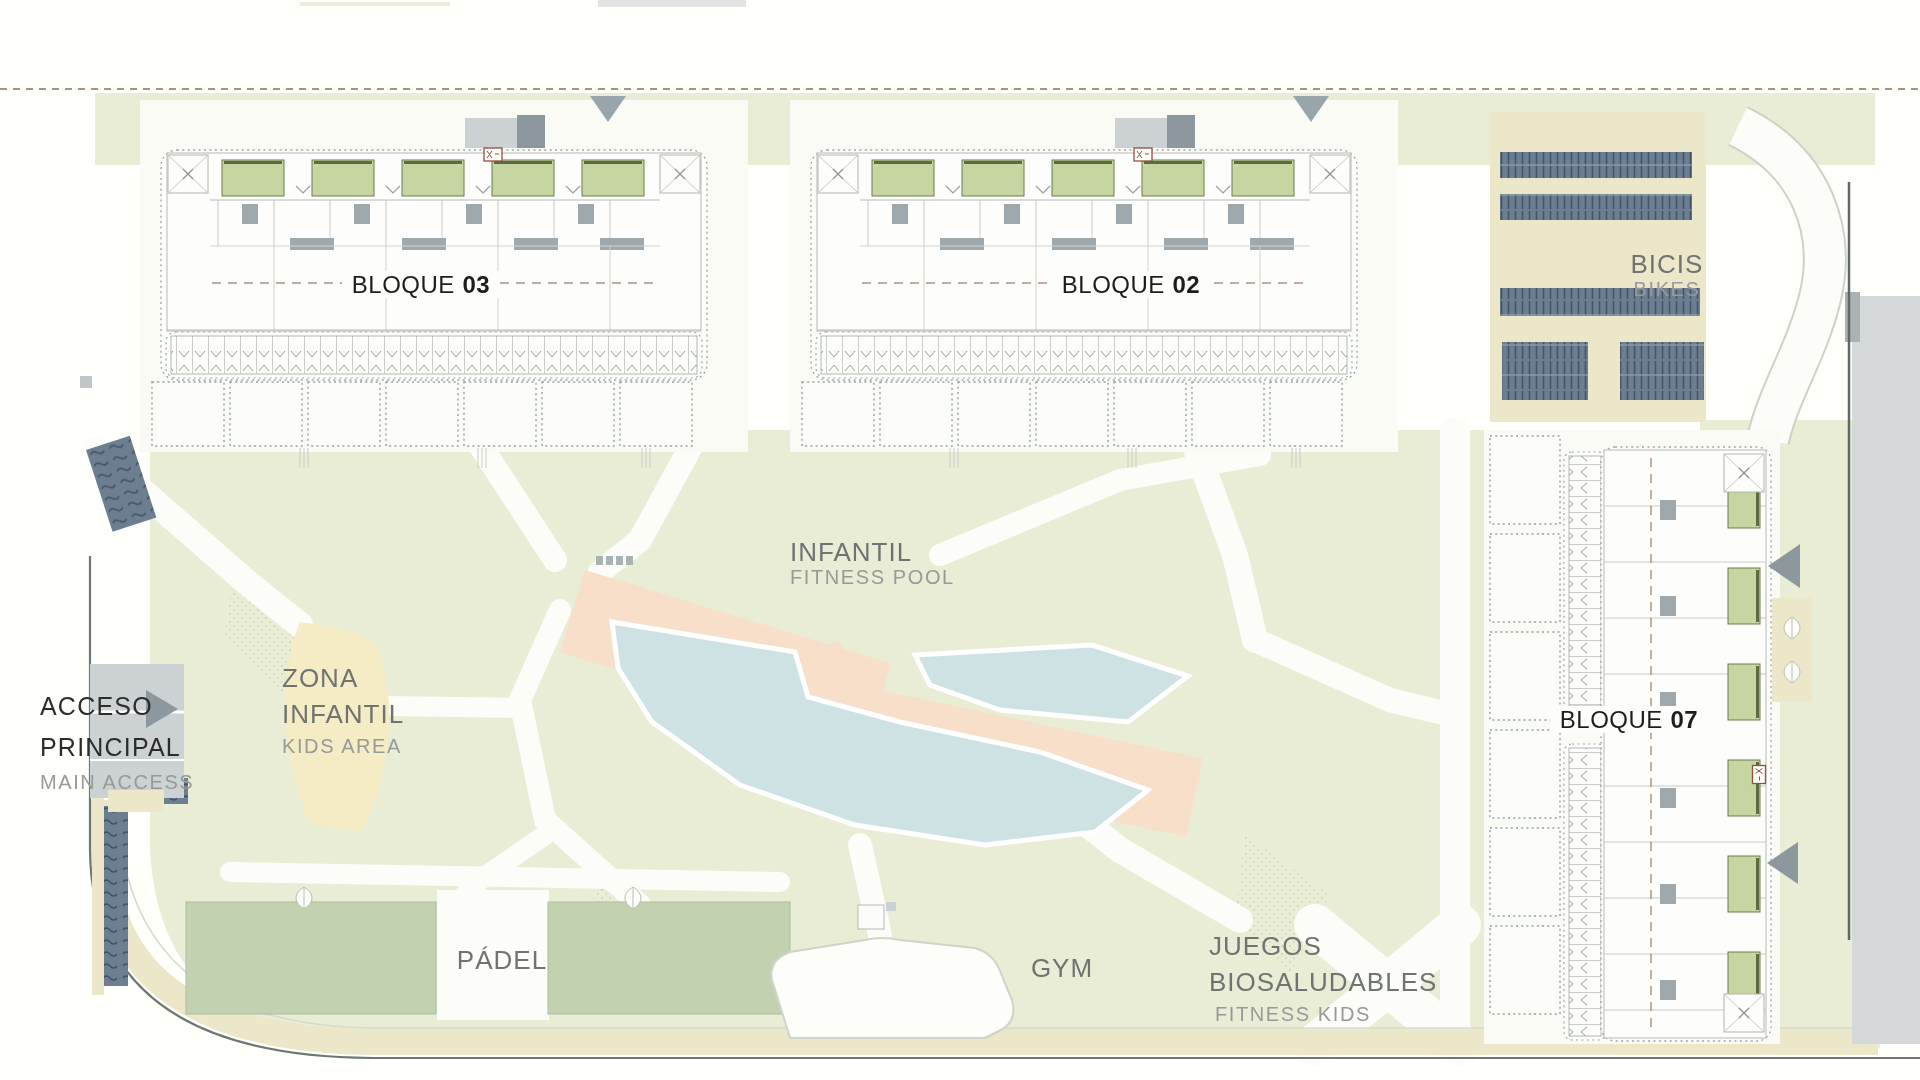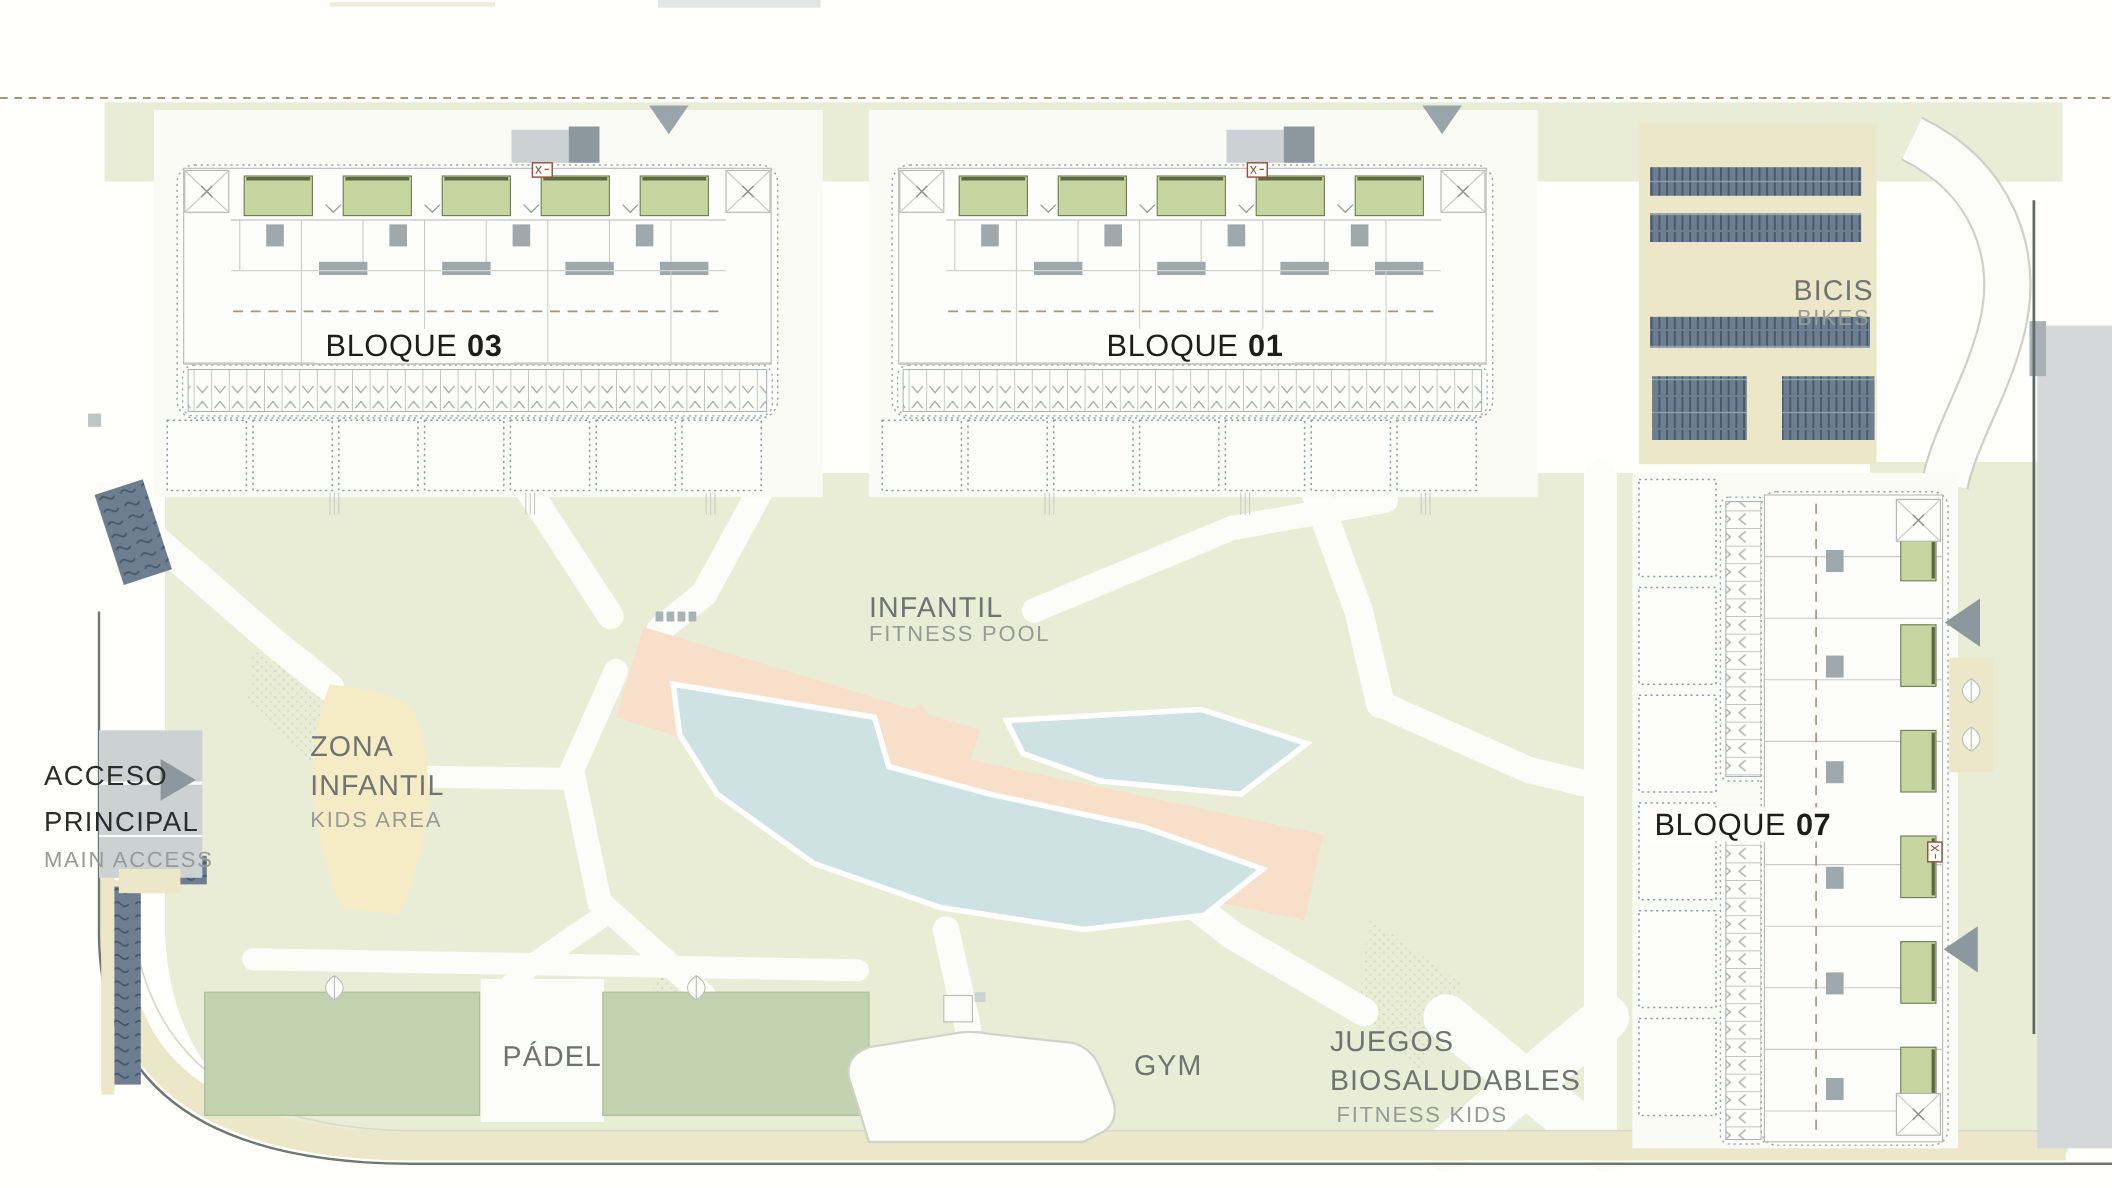--- a/index.html
+++ b/index.html
@@ -10,21 +10,21 @@
   }
   html,body{margin:0;padding:0;background:#fffffc;}
   body{font-family:"Liberation Sans",sans-serif;}
   .canvas{position:relative;width:1920px;height:1080px;overflow:hidden;background:#fffffc;}
   svg.plan{position:absolute;left:0;top:0;}
   .lbl{position:absolute;letter-spacing:1px;white-space:nowrap;}
   .lbl .es{font-size:26px;color:var(--text_gray);line-height:36px;}
   .lbl .en{font-size:20px;color:var(--text_light);letter-spacing:1.6px;margin-top:3px;}
   .lbl.center{text-align:center;}
   .lbl.dark .es{color:#2c2c2a;font-size:25px;line-height:41px;letter-spacing:1.2px;}
-  .block-lbl{position:absolute;font-size:28px;color:var(--text_dark);letter-spacing:.5px;margin-top:28px;}
+  .block-lbl{position:absolute;font-size:24px;color:var(--text_dark);text-align:center;letter-spacing:.5px;}
   .block-lbl .bg{background:#fdfdfb;padding:0 10px;}
   .block-lbl .num{font-weight:700;margin-left:.32em;}
 </style>
 </head>
 <body>
 
 <div class="canvas">
 
 <svg class="plan" width="1920" height="1080" viewBox="0 0 1920 1080" xmlns="http://www.w3.org/2000/svg">
   <defs>
@@ -309,21 +309,21 @@
     <polygon points="1293,96 1329,96 1311,122" fill="#9aa5ab"></polygon>
     <polygon points="1800,544 1800,588 1768,566" fill="#8d989e"></polygon>
     <polygon points="1798,842 1798,884 1767,863" fill="#8d989e"></polygon>
   </g>
 </svg>
 
 <div class="block-lbl" style="left:286px;top:271px;width:270px">
   <span class="bg"><span>BLOQUE</span><span class="num">03</span></span>
 </div>
 <div class="block-lbl" style="left:996px;top:271px;width:270px">
-  <span class="bg"><span>BLOQUE</span><span class="num">01</span></span>
+  <span class="bg"><span>BLOQUE</span><span class="num">02</span></span>
 </div>
 <div class="block-lbl" style="left:1494px;top:706px;width:270px">
   <span class="bg"><span>BLOQUE</span><span class="num">07</span></span>
 </div>
 
 <div class="lbl center" style="left:1592px;top:246px;width:150px">
   <div class="es">BICIS</div>
   <div class="en" style="margin-top:-4px">BIKES</div>
 </div>
 

